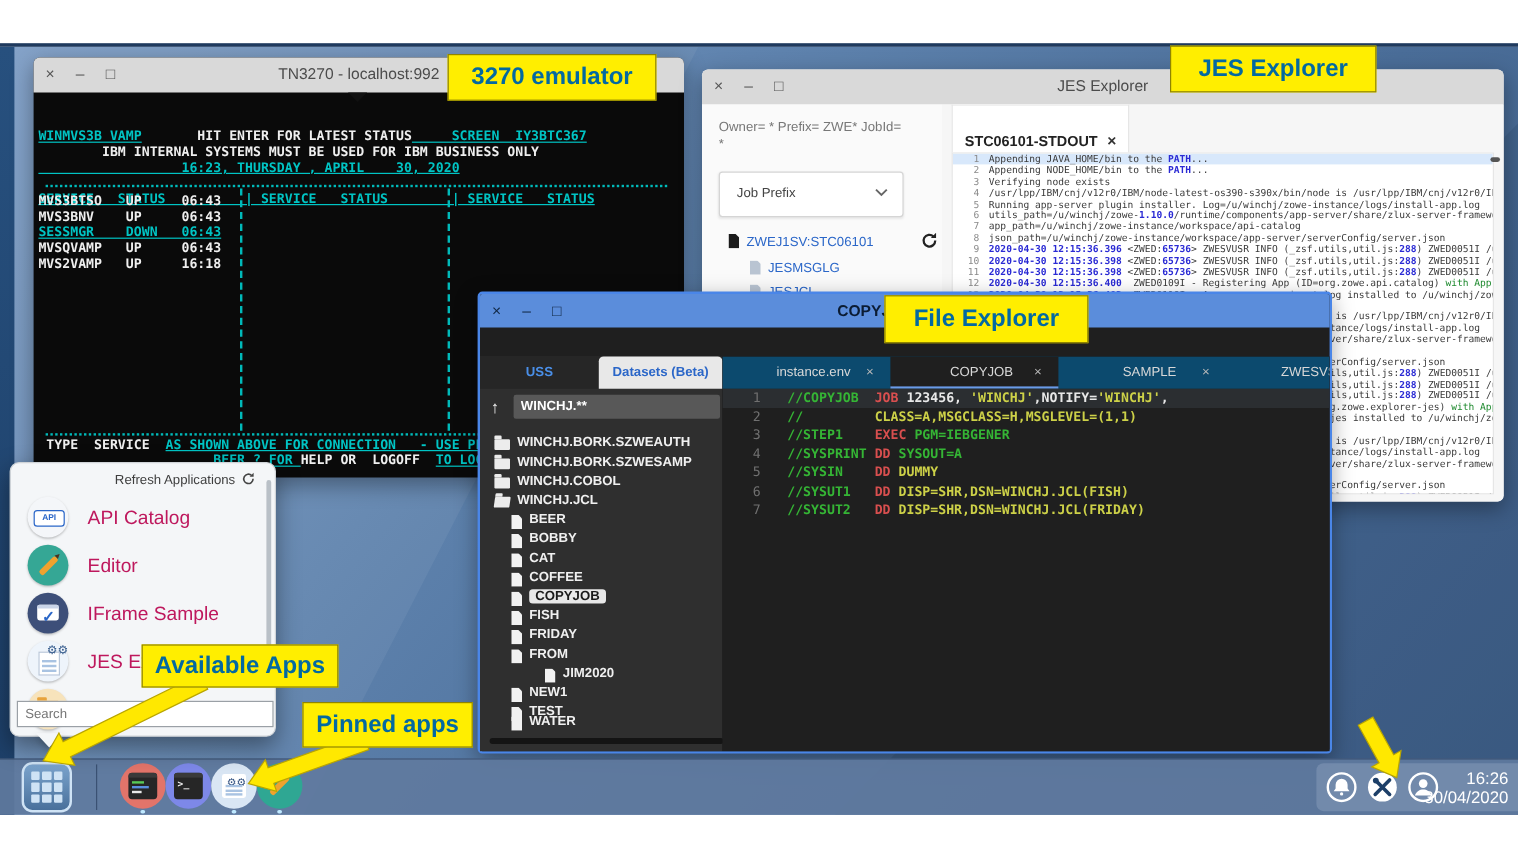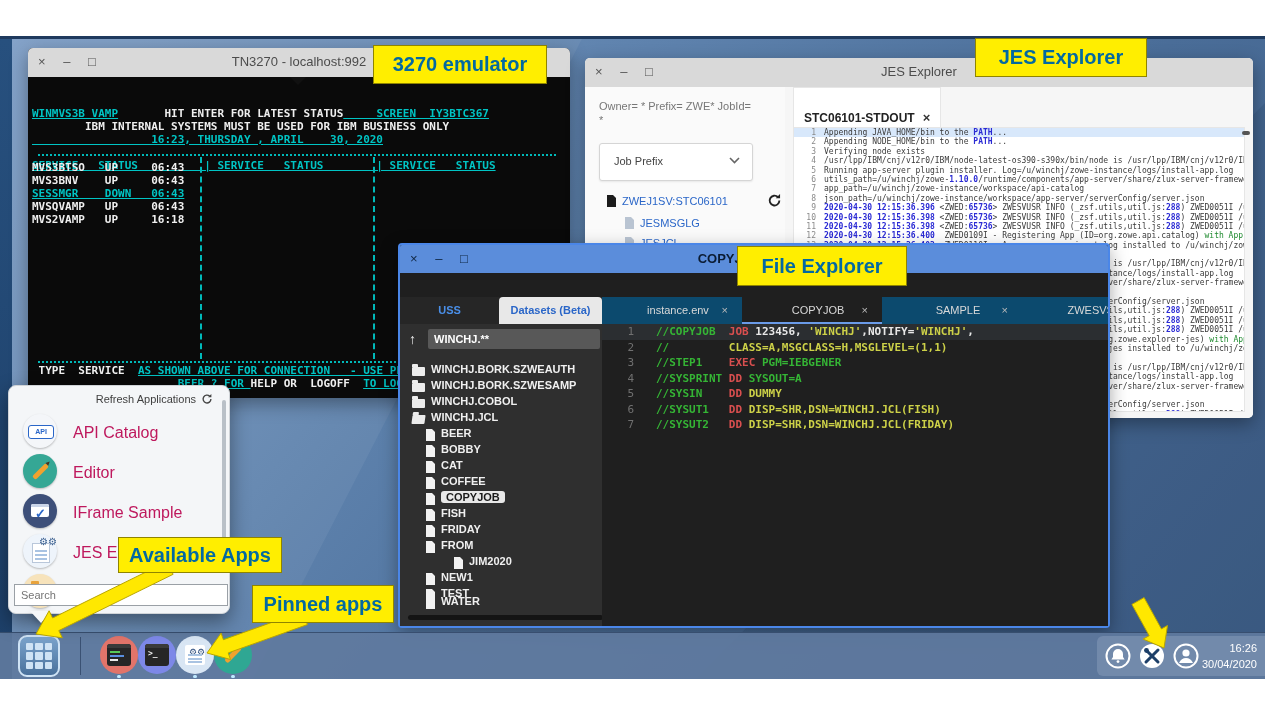--- a/index.html
+++ b/index.html
@@ -136,21 +136,21 @@
   .tb-win .b2{position:absolute;left:3px;top:11px;width:14px;height:2px;background:#5a8fe0;}
   .tb-win .b3{position:absolute;left:3px;top:15px;width:8px;height:2px;background:#e8e8e8;}
   .tb-term{color:#efefef;font-family:"DejaVu Sans Mono",monospace;font-size:8px;font-weight:bold;position:absolute;left:3px;top:5px;}
   .tb-doc{position:absolute;left:9px;top:9px;width:20px;height:20px;background:#fff;border-radius:2px;}
   .tb-doc i{position:absolute;left:3px;right:3px;height:2px;background:#a9c3e2;}
   .tb-gears{position:absolute;left:4px;top:2px;font-size:9px;color:#2f4f7f;}
   .tb-pencil{position:absolute;left:9px;top:16px;width:20px;height:5px;background:#f0a22e;border-radius:2px;transform:rotate(-45deg);}
   .tb-pencil::before{content:"";position:absolute;right:-4px;top:0;border-top:2.5px solid transparent;border-bottom:2.5px solid transparent;border-left:4px solid #4a3320;}
   #tray{position:absolute;right:0;top:3px;width:168px;height:40px;background:rgba(215,230,245,.18);border-radius:6px 0 0 6px;}
   .tray-ic{position:absolute;top:7px;width:26px;height:26px;}
-  #clock{position:absolute;right:8px;top:4px;text-align:right;color:#fff;font-size:11px;line-height:16px;}
+  #clock{position:absolute;right:8px;top:4px;text-align:right;color:#fff;font-size:14px;line-height:16px;}
   
   .callout{position:absolute;background:#ffee00;border:1px solid #8f8400;color:#0369a1;font-weight:bold;z-index:60;}
   .callout.center{display:flex;align-items:center;justify-content:center;}
   #co-emulator{left:373px;top:45px;width:172px;height:37px;font-size:20px;}
   #co-jes{left:975px;top:38px;width:170px;height:37px;font-size:20px;}
   #co-file{left:737px;top:246px;width:168px;height:38px;font-size:20px;}
   #co-apps{left:118px;top:537px;width:162px;height:34px;font-size:20px;}
   #co-pinned{left:252px;top:585px;width:140px;height:36px;font-size:20px;}
   #co-logout{left:1085px;top:537px;width:178px;height:64px;font-size:19px;padding:2px 0 0 8px;box-sizing:border-box;line-height:28px;}
   #arrows{position:absolute;left:0;top:0;width:1265px;height:712px;z-index:55;pointer-events:none;}

